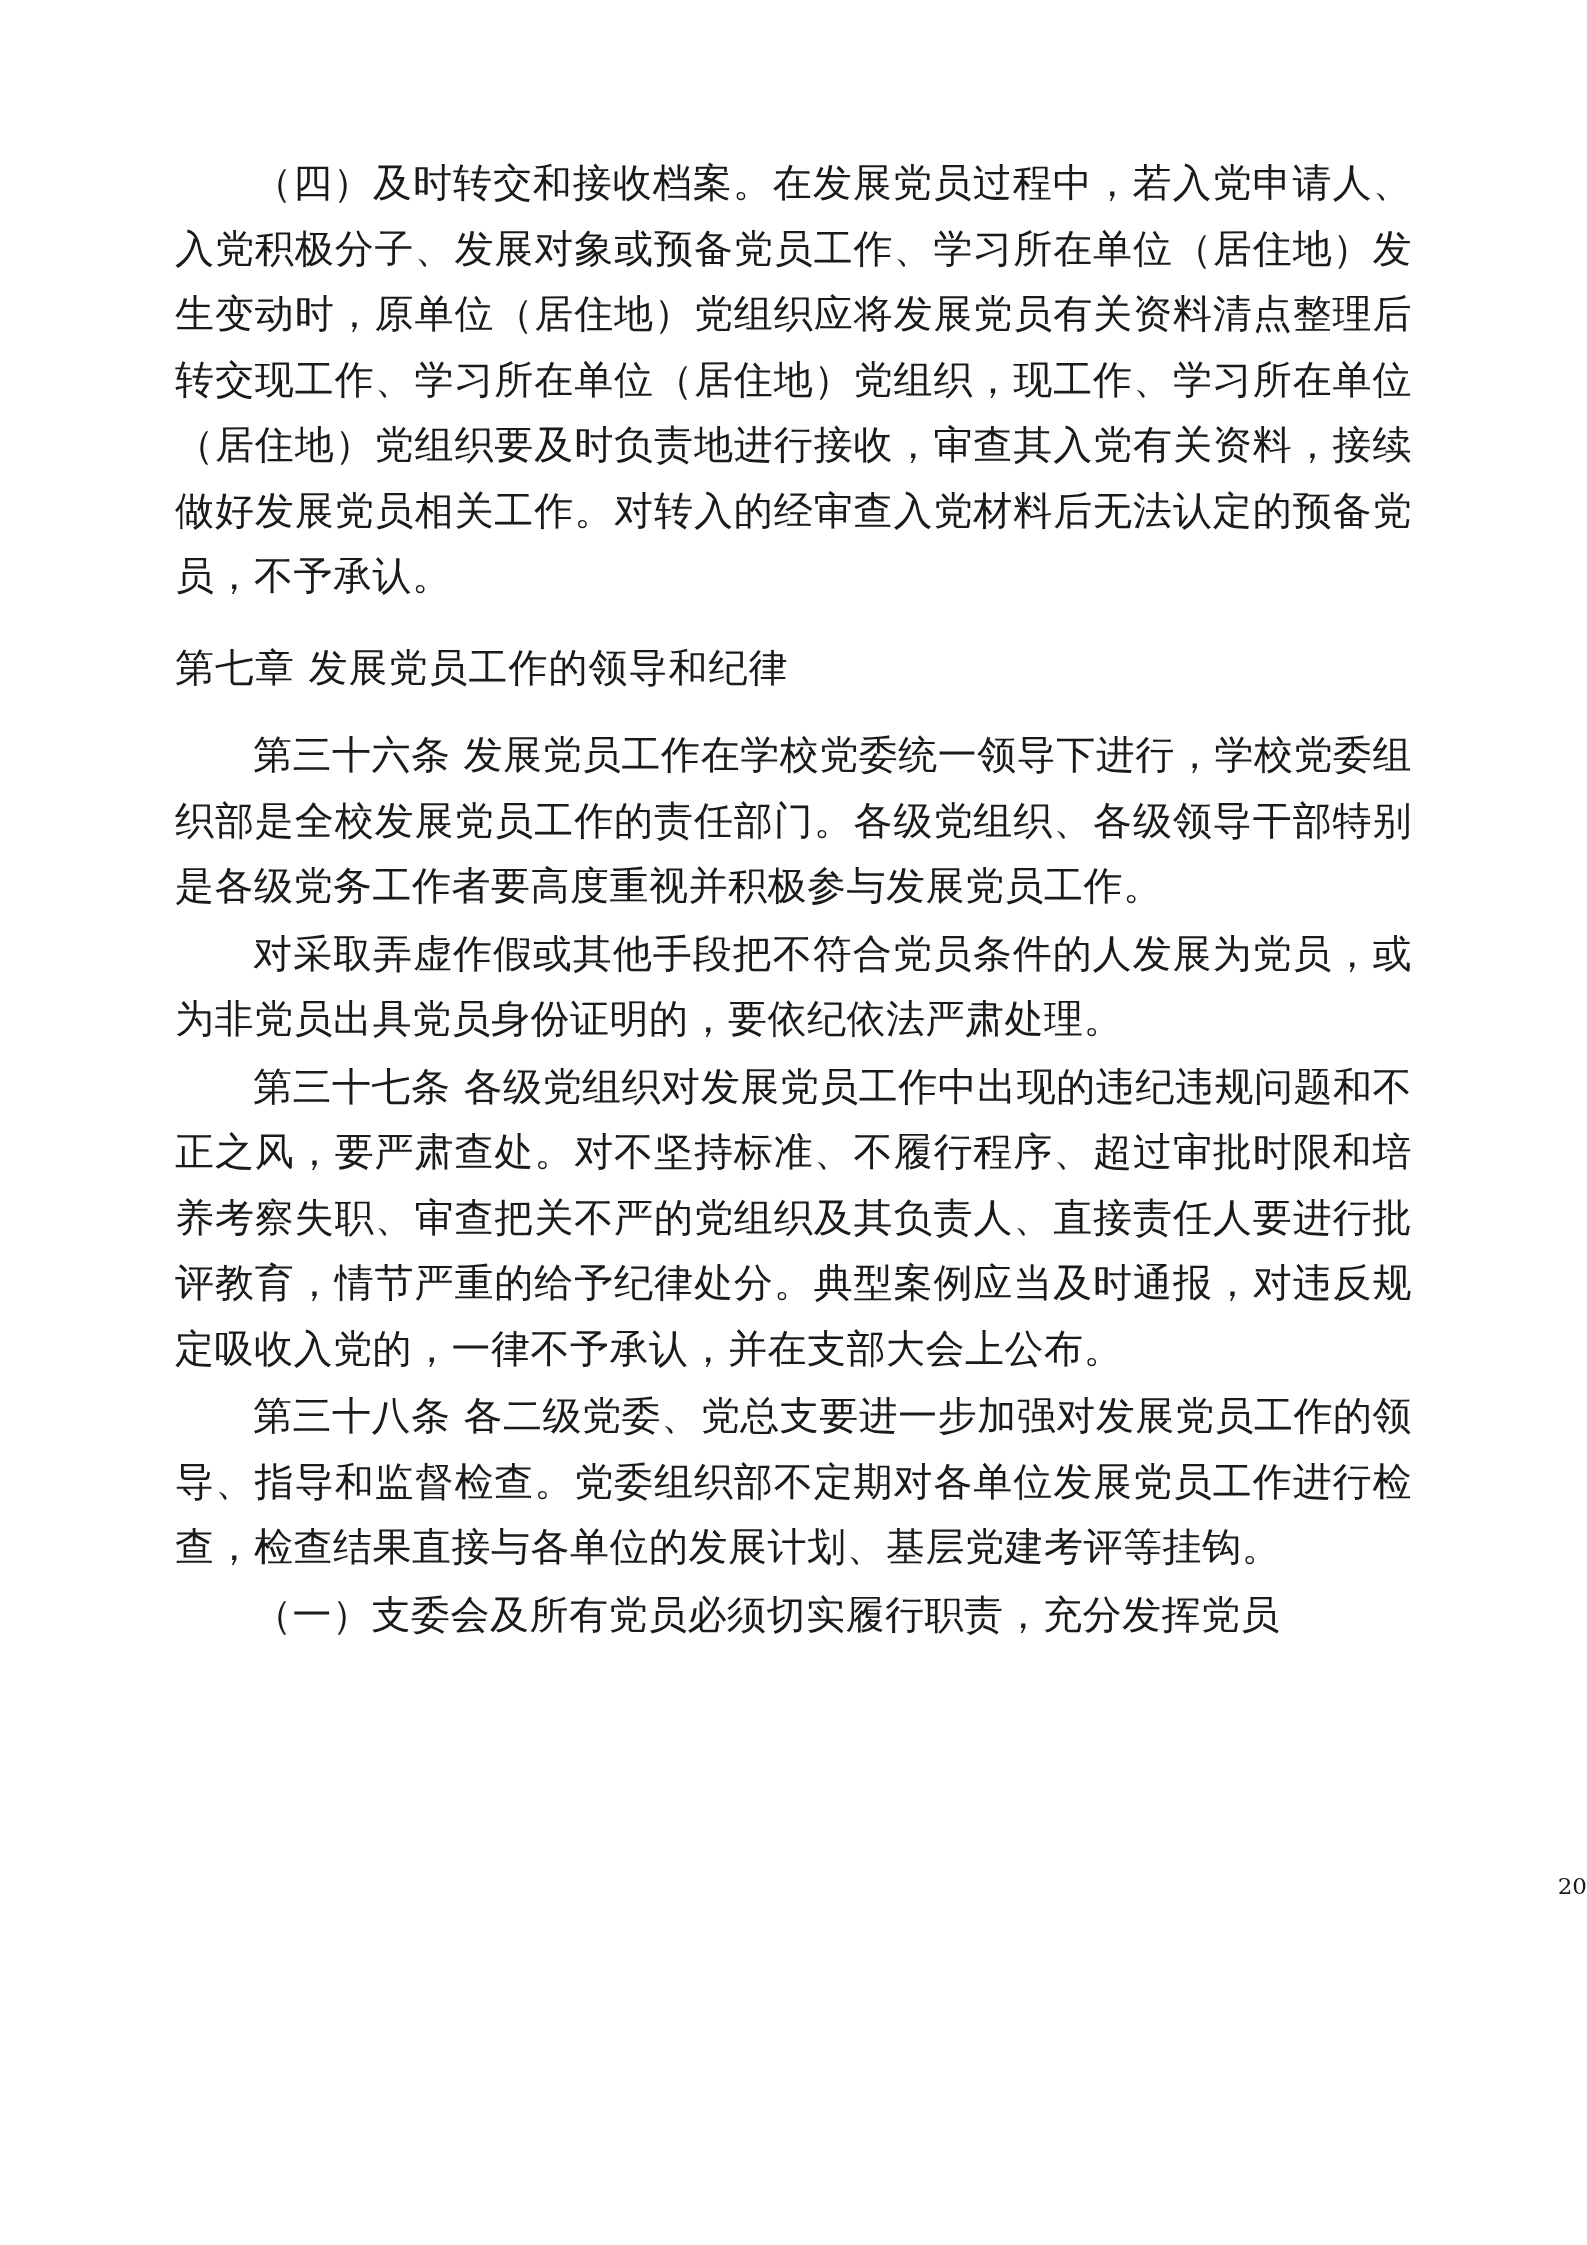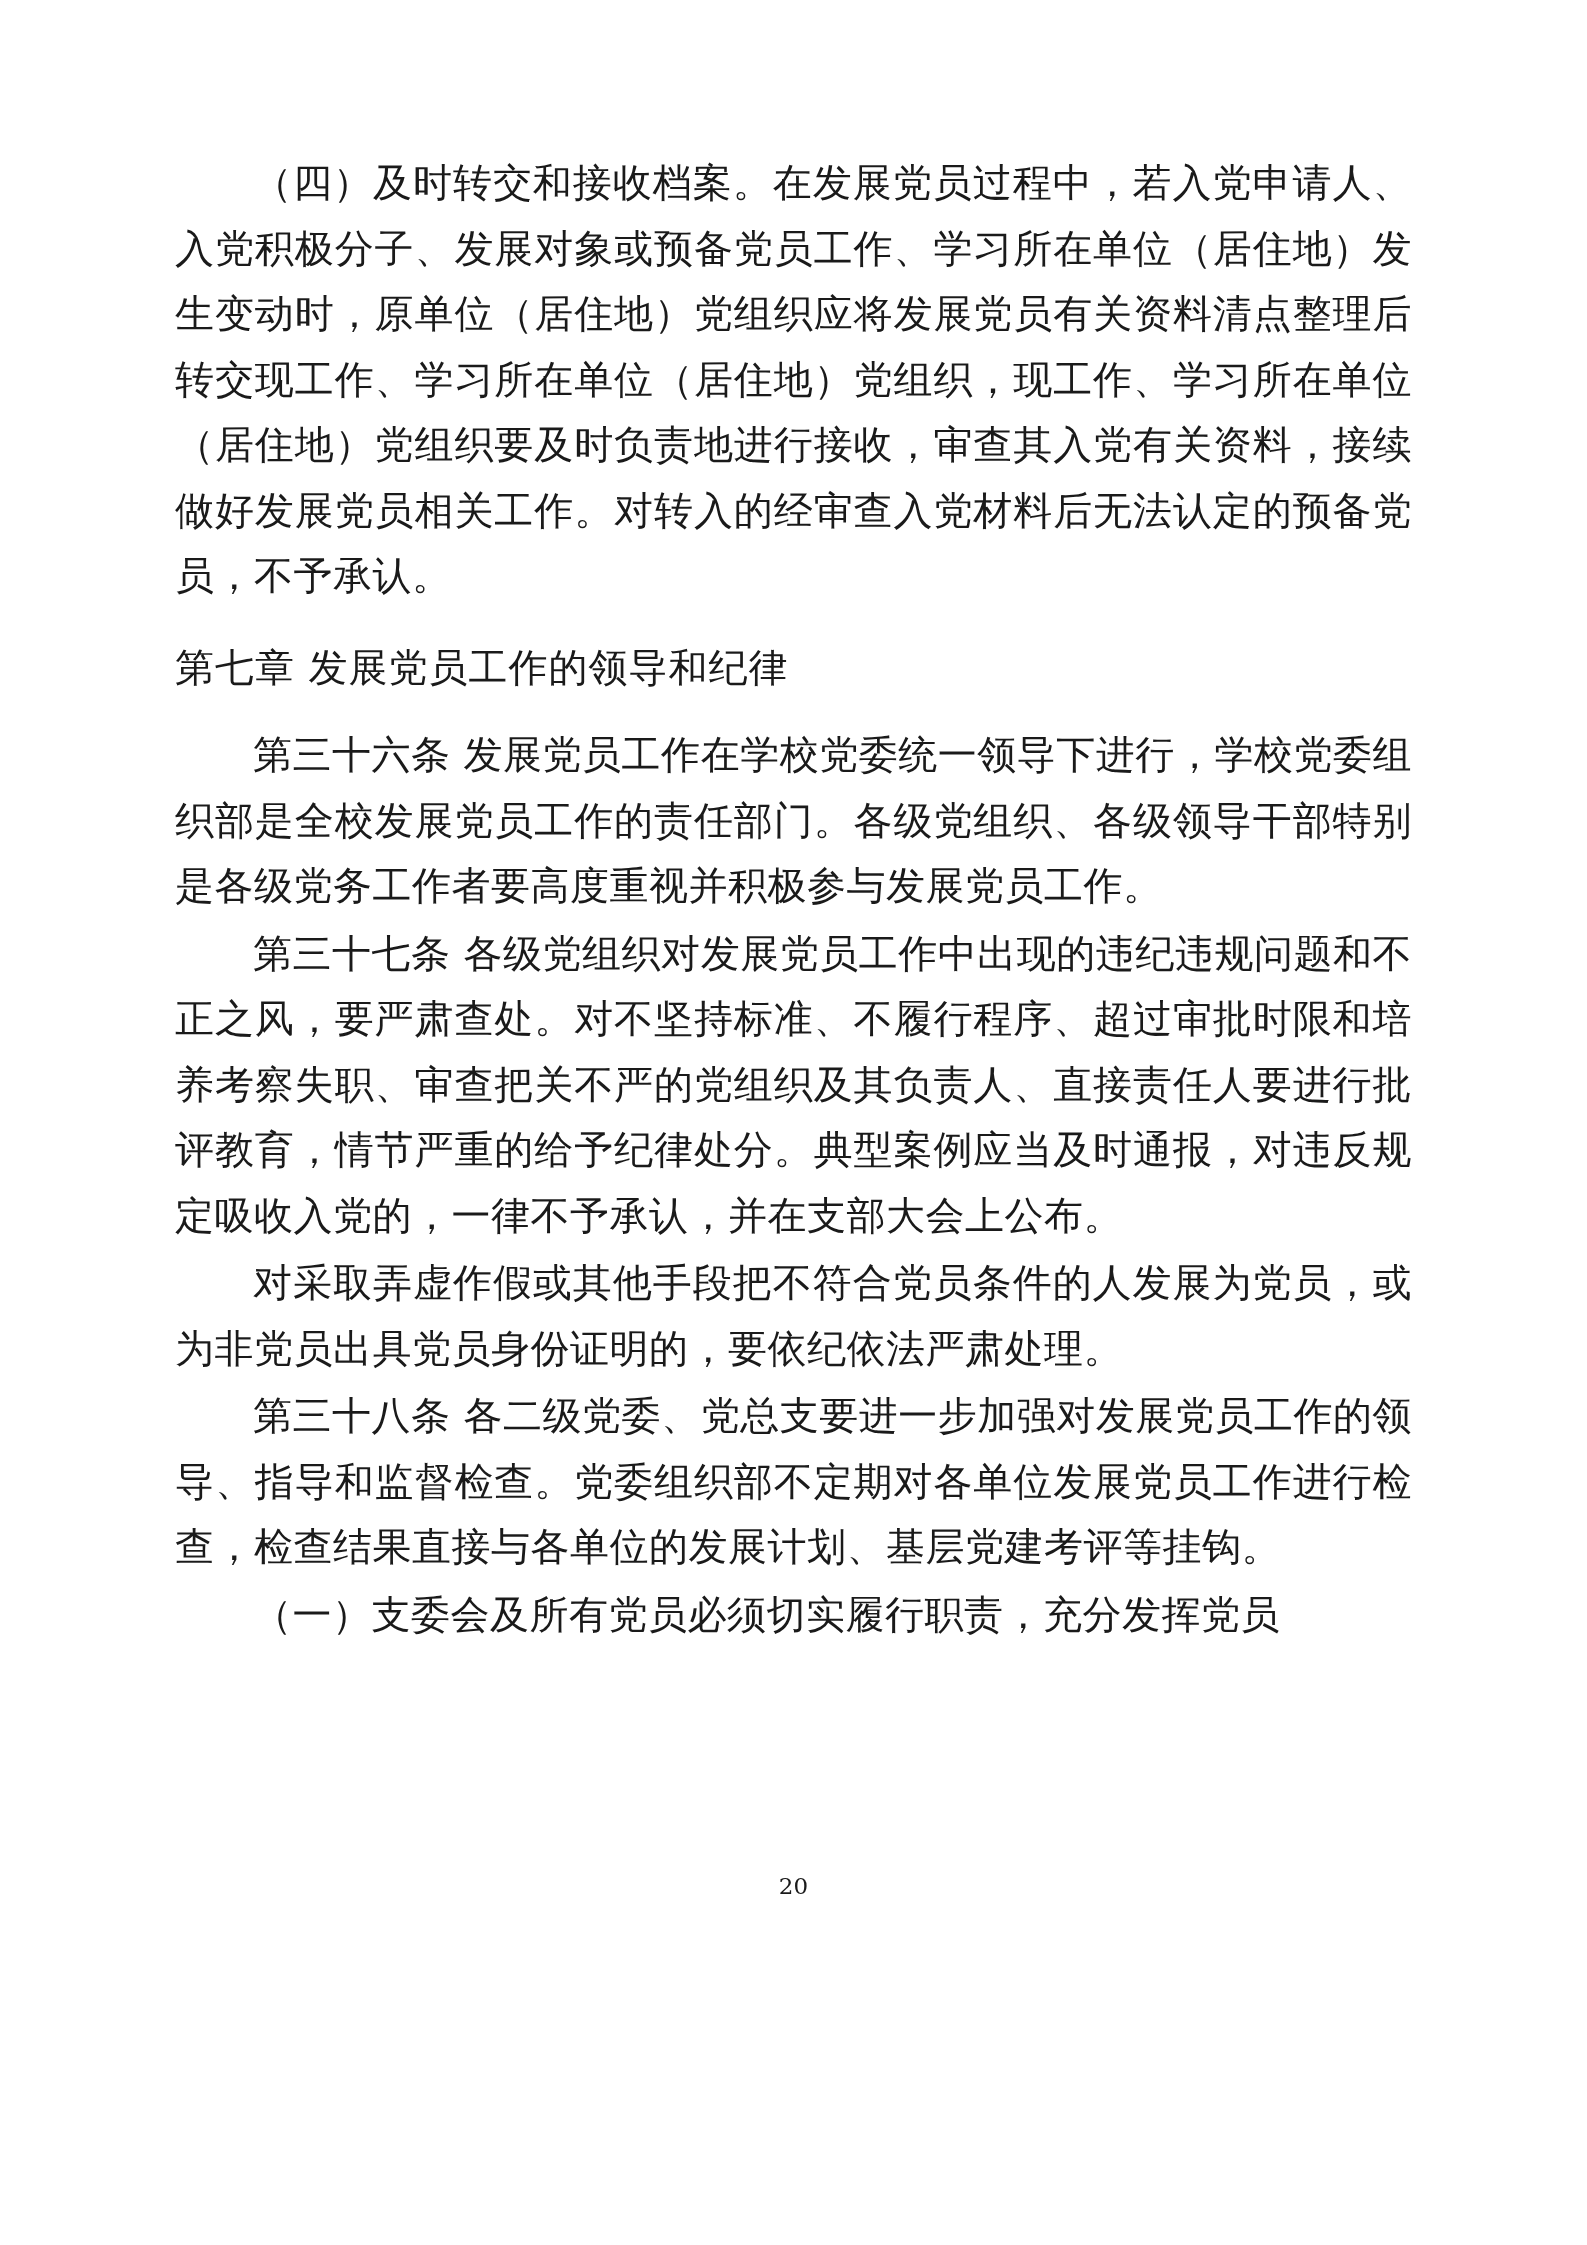--- a/index.html
+++ b/index.html
@@ -42,41 +42,41 @@
     text-indent: 0;
   }
   .chapter-heading.spaced-top {
     margin-top: 38px;
   }
   .page-number {
     position: absolute;
     bottom: 72px;
     left: 0;
     width: 100%;
-    text-align: center;
+    text-align: right;
     font-size: 23px;
     font-family: "DejaVu Serif", "Liberation Serif", serif;
     color: #1a1a1a;
   }
 </style>
 </head>
 <body>
 
 <div class="page">
   <div class="doc-body">
 
     <p class="para">（四）及时转交和接收档案。在发展党员过程中，若入党申请人、入党积极分子、发展对象或预备党员工作、学习所在单位（居住地）发生变动时，原单位（居住地）党组织应将发展党员有关资料清点整理后转交现工作、学习所在单位（居住地）党组织，现工作、学习所在单位（居住地）党组织要及时负责地进行接收，审查其入党有关资料，接续做好发展党员相关工作。对转入的经审查入党材料后无法认定的预备党员，不予承认。</p>
 
     <p class="chapter-heading">第七章  发展党员工作的领导和纪律</p>
 
     <p class="para">第三十六条  发展党员工作在学校党委统一领导下进行，学校党委组织部是全校发展党员工作的责任部门。各级党组织、各级领导干部特别是各级党务工作者要高度重视并积极参与发展党员工作。</p>
 
+    <p class="para">对采取弄虚作假或其他手段把不符合党员条件的人发展为党员，或为非党员出具党员身份证明的，要依纪依法严肃处理。</p>
+
     <p class="para">第三十七条  各级党组织对发展党员工作中出现的违纪违规问题和不正之风，要严肃查处。对不坚持标准、不履行程序、超过审批时限和培养考察失职、审查把关不严的党组织及其负责人、直接责任人要进行批评教育，情节严重的给予纪律处分。典型案例应当及时通报，对违反规定吸收入党的，一律不予承认，并在支部大会上公布。</p>
-
-    <p class="para">对采取弄虚作假或其他手段把不符合党员条件的人发展为党员，或为非党员出具党员身份证明的，要依纪依法严肃处理。</p>
 
     <p class="para">第三十八条  各二级党委、党总支要进一步加强对发展党员工作的领导、指导和监督检查。党委组织部不定期对各单位发展党员工作进行检查，检查结果直接与各单位的发展计划、基层党建考评等挂钩。</p>
 
 
     <p class="para">（一）支委会及所有党员必须切实履行职责，充分发挥党员</p>
 
   </div>
 
   <div class="page-number">20</div>
 </div>

